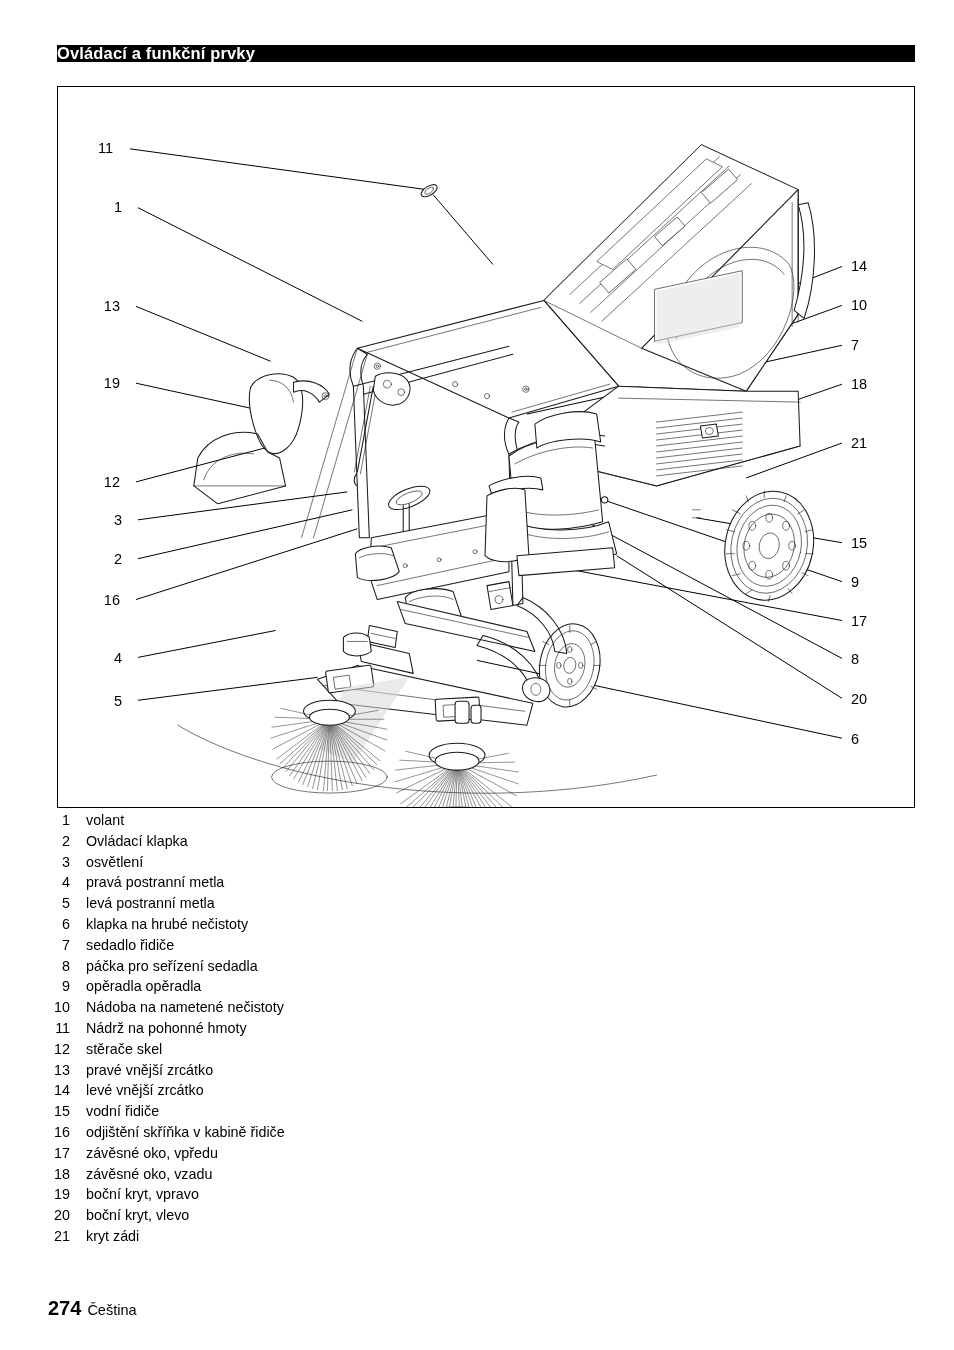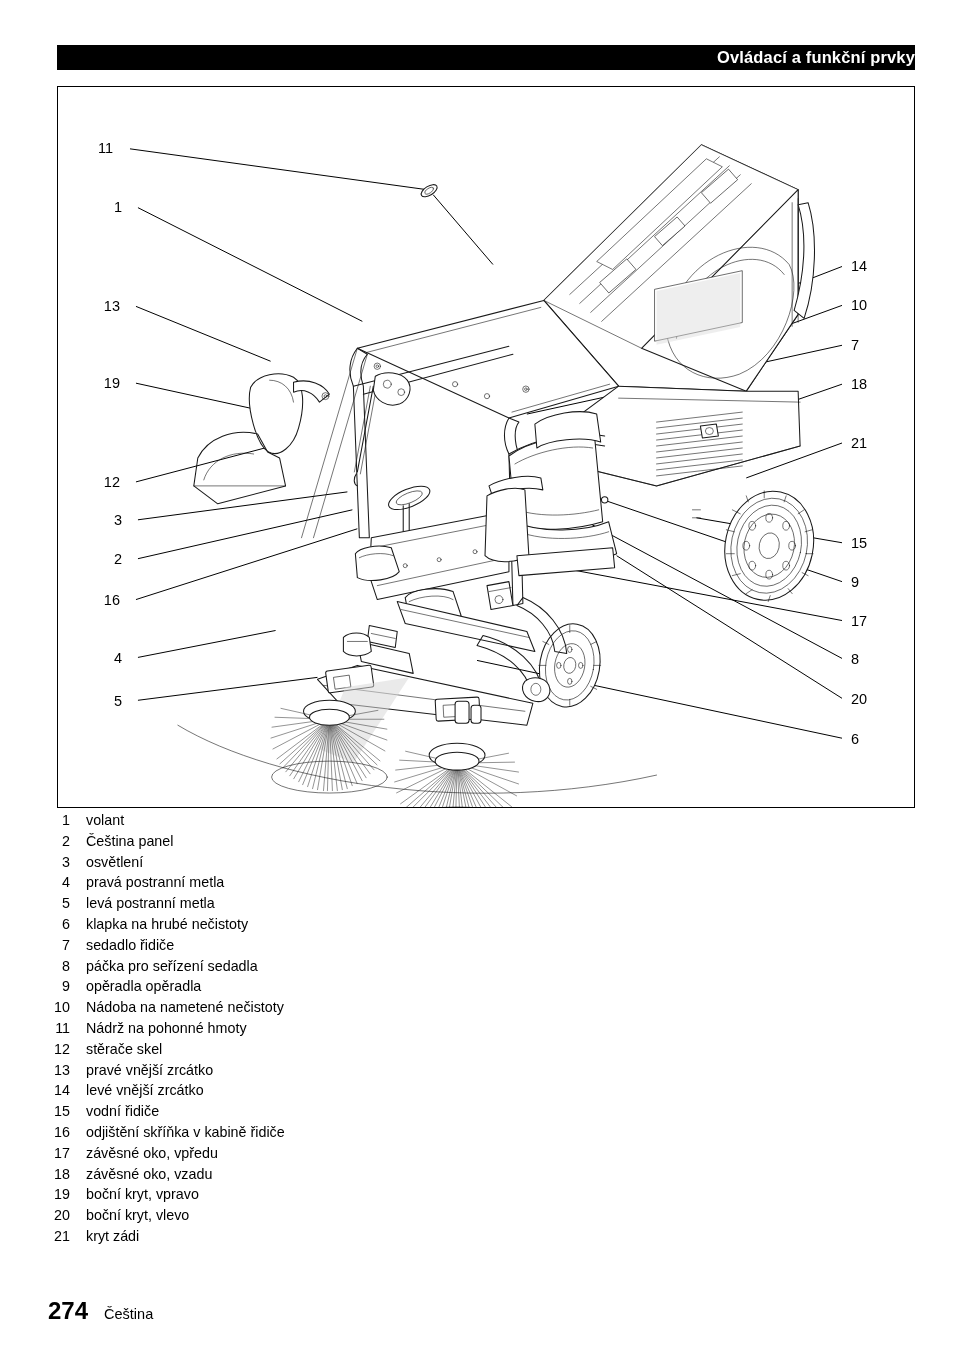--- a/index.html
+++ b/index.html
@@ -12,25 +12,25 @@
     position: relative;
     font-family: "Liberation Sans", sans-serif;
     color: #000000;
     overflow: hidden;
   }
 
   
   #title-bar {
     position: absolute;
     left: 57px; top: 45px;
-    width: 858px; height: 25px;
+    width: 858px; height: 17px;
     background: #000000;
     display: flex;
     align-items: center;
-    justify-content: flex-end;
+    justify-content: flex-start;
   }
   #title-bar .title-text {
     color: #ffffff;
     font-size: 16.5px;
     font-weight: bold;
     letter-spacing: .15px;
   }
 
   
   #figure-frame {
@@ -77,23 +77,23 @@
 
   
   #footer {
     position: absolute;
     left: 48px; top: 1297px;
     font-size: 14.5px;
     display: flex;
     align-items: baseline;
   }
   #footer .page-no {
-    font-size: 24px;
+    font-size: 20px;
     font-weight: bold;
-    margin-right: 16px;
+    margin-right: 6px;
   }
 </style>
 </head>
 <body>
 
 <div id="title-bar">
   <span class="title-text">Ovládací a funkční prvky</span>
 </div>
 
 <div id="figure-frame">
@@ -541,21 +541,21 @@
     <div class="callout right" style="left: 851px; top: 739px;">6</div>
   </div>
 
 <div id="legend">
     <div class="legend-row">
       <span class="num">1</span>
       <span class="label">volant</span>
     </div>
     <div class="legend-row">
       <span class="num">2</span>
-      <span class="label">Čeština panel</span>
+      <span class="label">Ovládací klapka</span>
     </div>
     <div class="legend-row">
       <span class="num">3</span>
       <span class="label">osvětlení</span>
     </div>
     <div class="legend-row">
       <span class="num">4</span>
       <span class="label">pravá postranní metla</span>
     </div>
     <div class="legend-row">

